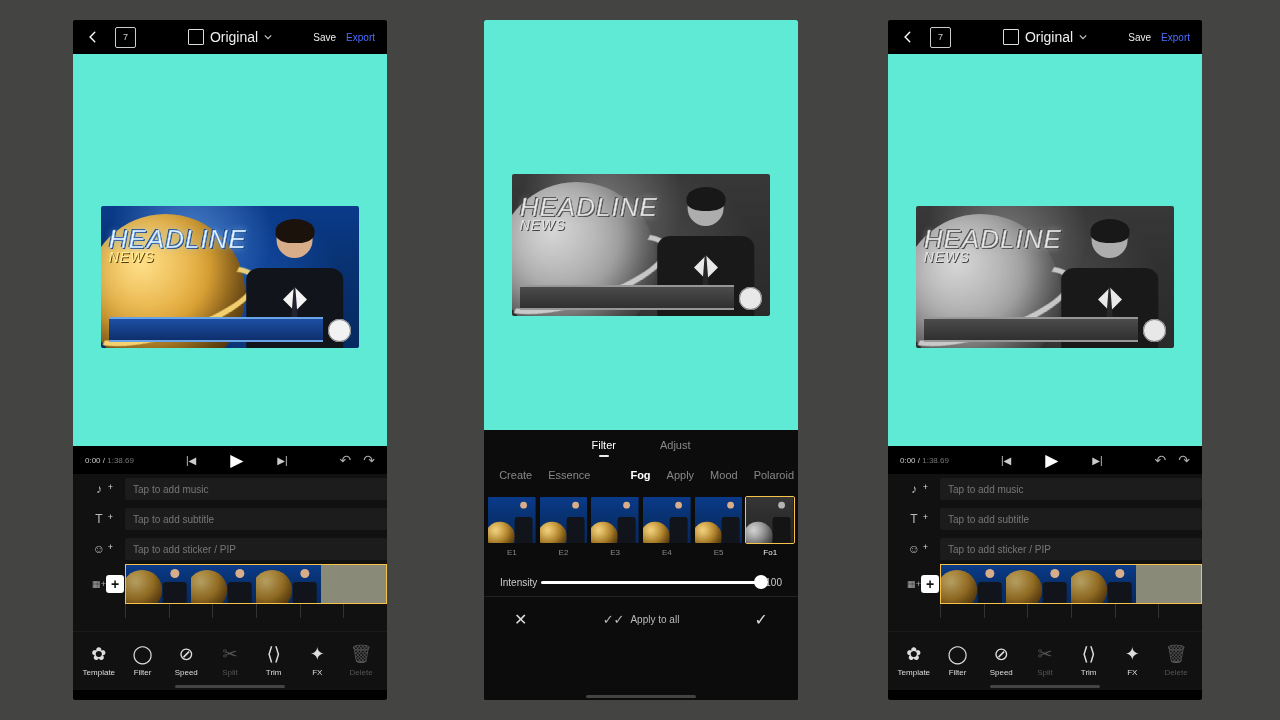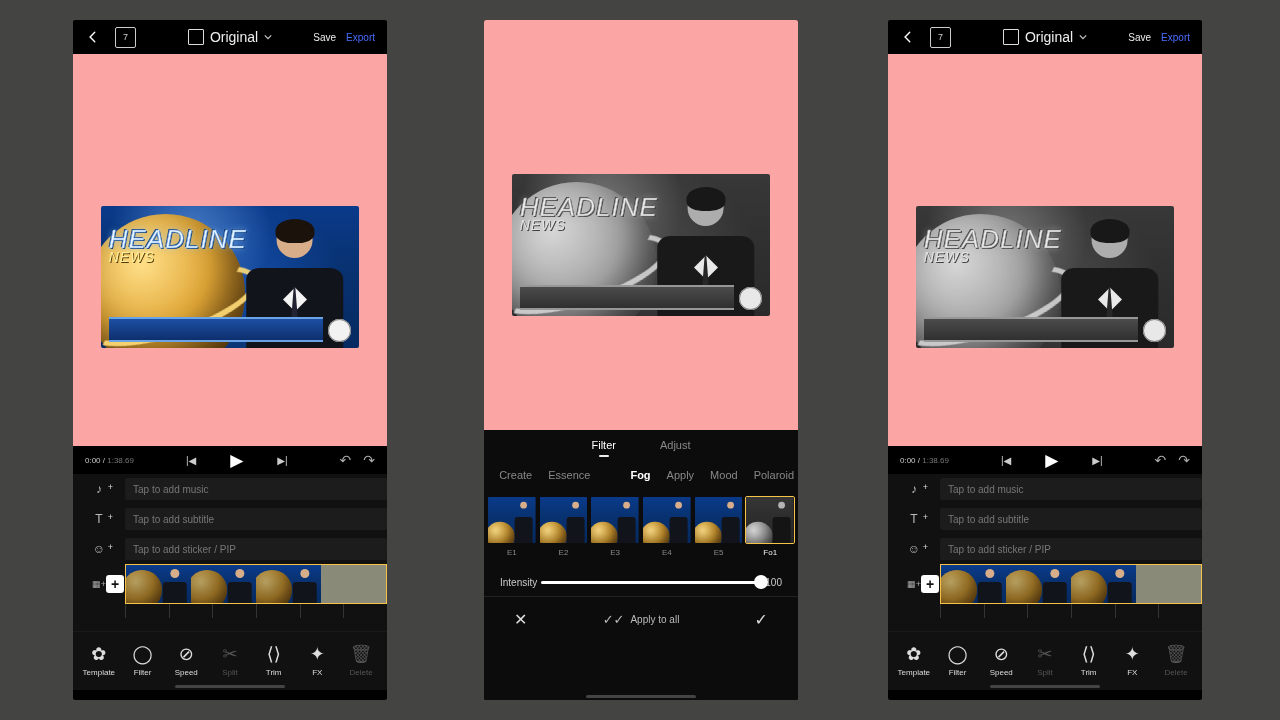--- a/index.html
+++ b/index.html
@@ -53,21 +53,21 @@
     pointer-events:none;
     font-size:14px;
   }
   .topbar .aspect-icon {
     width:14px;height:14px;border:1px solid #ddd;border-radius:1px;
   }
   .topbar .right { margin-left:auto; display:flex; gap:10px; padding-right:8px;}
   .topbar .export { color:#4a6cff; }
 
   
-  .preview-area { height: 392px; background:#fca5a5; position:relative; }
+  .preview-area { height: 392px; background:#5eead4; position:relative; }
   .preview-area.full { height: 410px; }
   .preview {
     position:absolute;
     left:28px; right:28px;
     top:152px;
     height:142px;
     border-radius:2px;
     overflow:hidden;
   }
   .preview.bw { filter: grayscale(1) contrast(.95) brightness(.98); }

